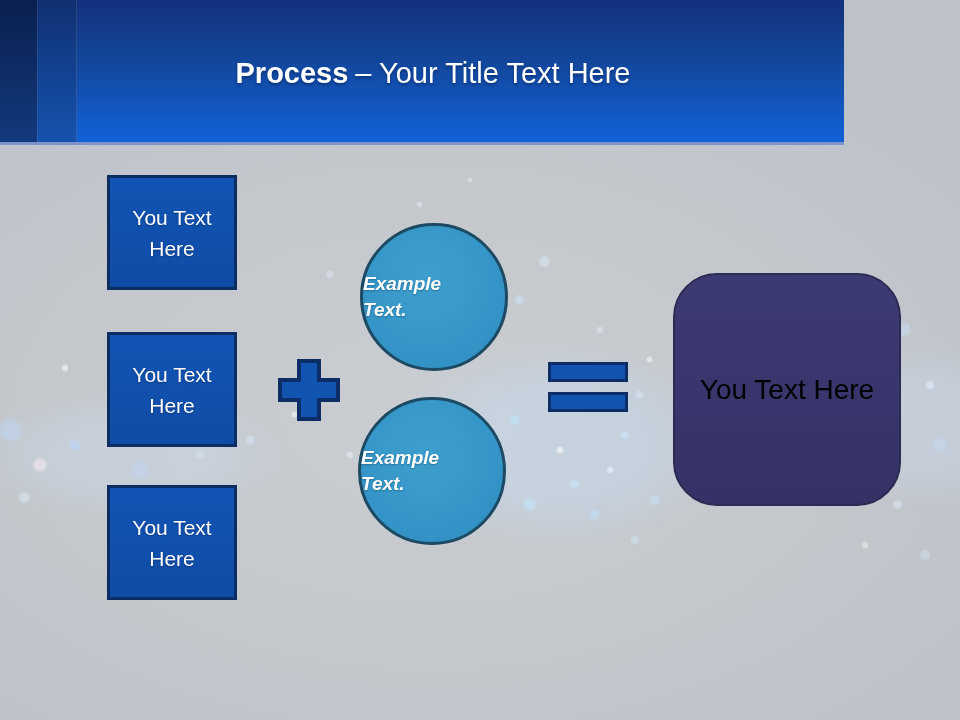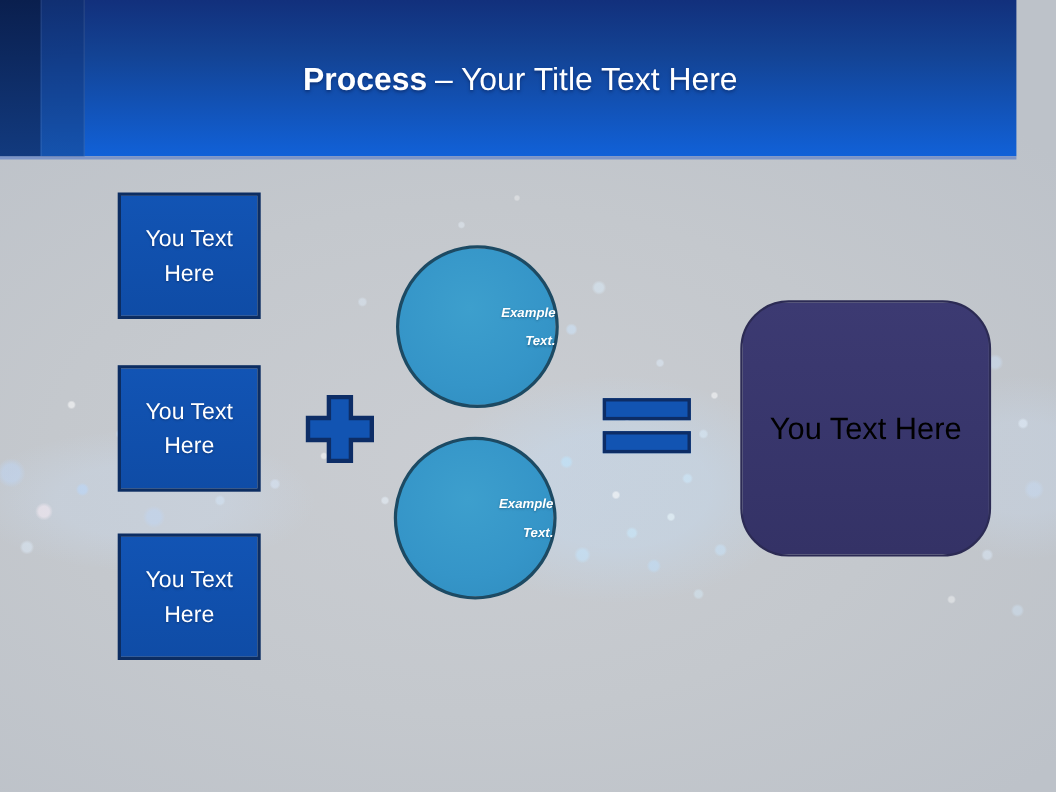--- a/index.html
+++ b/index.html
@@ -9,21 +9,21 @@
   .slide {
     position: relative;
     width: 960px; height: 720px;
     background: radial-gradient(ellipse 700px 420px at 45% 58%, #cacdd2 0%, #c4c8cd 55%, #bdc2c9 100%);
     overflow: hidden;
   }
 
   
   .header {
     position: absolute; top: 0; left: 0;
-    width: 924px; height: 145px;
+    width: 844px; height: 145px;
     background: linear-gradient(180deg, #12307c 0%, #134394 35%, #1161d8 100%);
     border-bottom: 3px solid #7d95c8;
     z-index: 5;
     padding-left: 34px;
   }
   .strip { position: absolute; top: 0; height: 100%; }
   .strip-a {
     left: 0; width: 37px;
     background: linear-gradient(180deg, #0a1f4e 0%, #123a7e 100%);
   }
@@ -110,22 +110,22 @@
   .sq3 { top: 485px; }
   .sq span { display: block; width: 100px; }
 
   .plus-icon { position: absolute; left: 277px; top: 358px; width: 64px; height: 64px; z-index: 3; }
 
   .circle {
     position: absolute; width: 148px; height: 148px;
     background: radial-gradient(circle at 45% 38%, #3d9fcd 0%, #3595c8 60%, #2f8cbe 100%);
     border: 3px solid #1d4a63;
     border-radius: 50%;
-    display: flex; flex-direction: column; align-items: flex-end; justify-content: center;
-    color: #ffffff; font-size: 12px; font-weight: 700; font-style: italic;
+    display: flex; flex-direction: column; align-items: flex-start; justify-content: center;
+    color: #ffffff; font-size: 19px; font-weight: 700; font-style: italic;
     line-height: 26px; text-align: center;
     text-shadow: 0 1px 2px rgba(0,30,50,0.35);
     z-index: 3;
   }
   .c1 { left: 360px; top: 223px; }
   .c2 { left: 358px; top: 397px; }
 
   .equals { position: absolute; left: 548px; top: 362px; width: 80px; z-index: 3; }
   .equals .bar {
     width: 80px; height: 20px;

